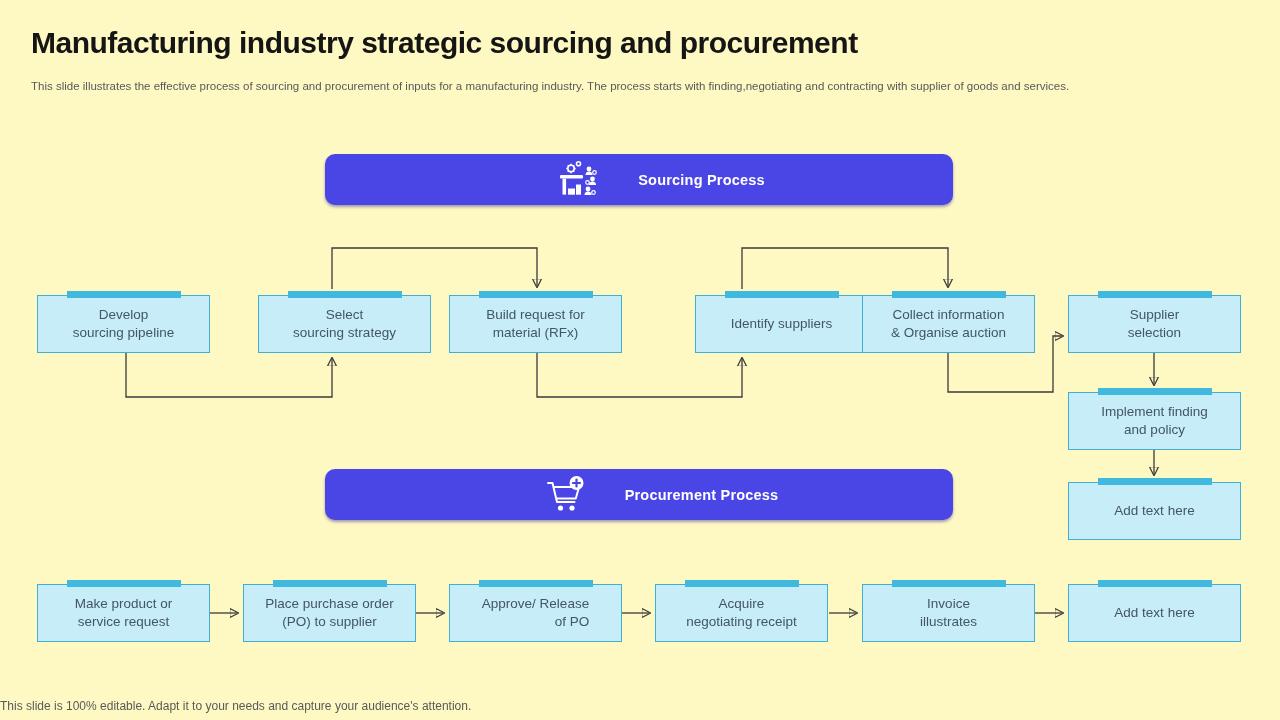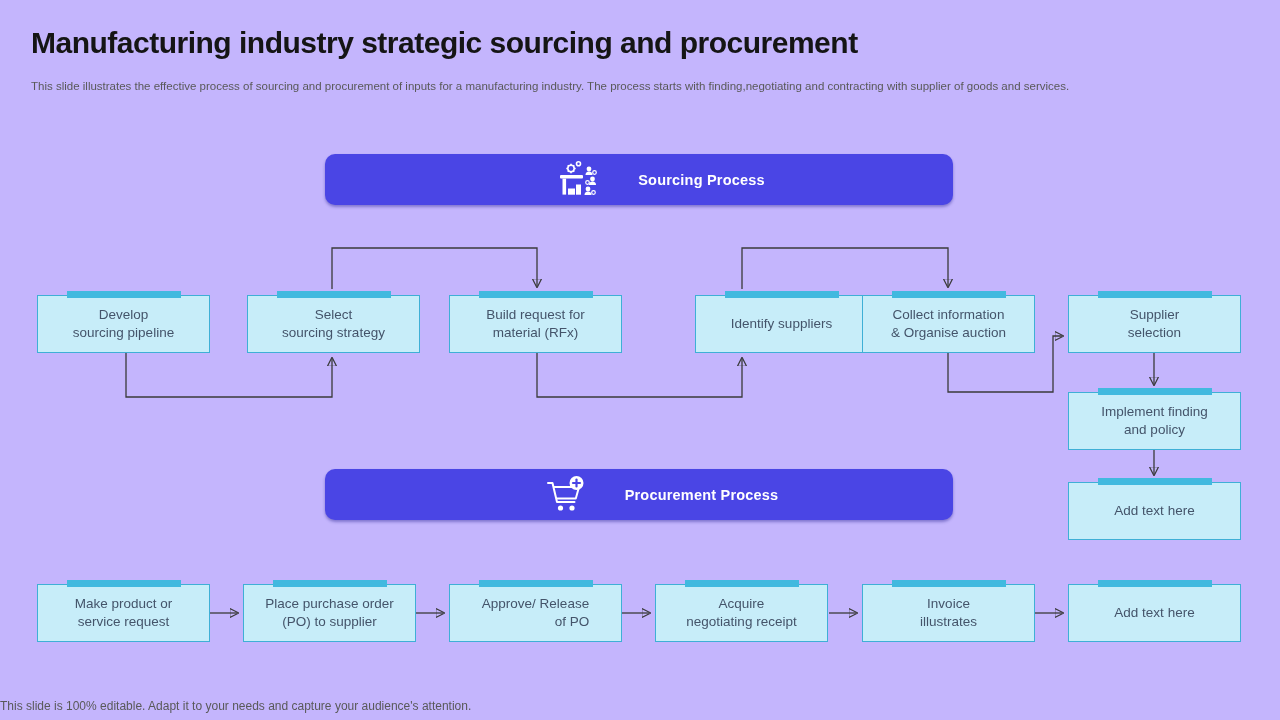--- a/index.html
+++ b/index.html
@@ -1,20 +1,20 @@
 <!DOCTYPE html>
 <html><head>
 <meta charset="utf-8">
 <style>
   * { margin: 0; padding: 0; box-sizing: border-box; }
   body { background: #888; font-family: "Liberation Sans", sans-serif; }
   .slide {
     position: relative;
     width: 1280px; height: 720px;
-    background: #c4b5fd;
+    background: #fef9c3;
     overflow: hidden;
     margin: 0 auto;
   }
   .title {
     position: absolute; left: 31px; top: 26px;
     font-size: 30px; font-weight: 800; color: #151515;
     letter-spacing: -0.5px;
   }
   .subtitle {
     position: absolute; left: 31px; top: 80px; width: 1160px;
@@ -110,21 +110,21 @@
         </g>
       </svg>
     </span>
     <span class="banner-label">Sourcing Process</span>
   </div>
 
   <div class="node" style="left:37px; top:295px;">
     <span>Develop
 sourcing pipeline</span>
   </div>
-  <div class="node" style="left:247px; top:295px;justify-content:center;">
+  <div class="node" style="left:258px; top:295px;justify-content:center;">
     <span>Select
 sourcing strategy</span>
   </div>
   <div class="node" style="left:449px; top:295px;">
     <span>Build request for
 material (RFx)</span>
   </div>
   <div class="node" style="left:655px; top:295px;margin-left:40px;">
     <span>Identify suppliers</span>
   </div>

